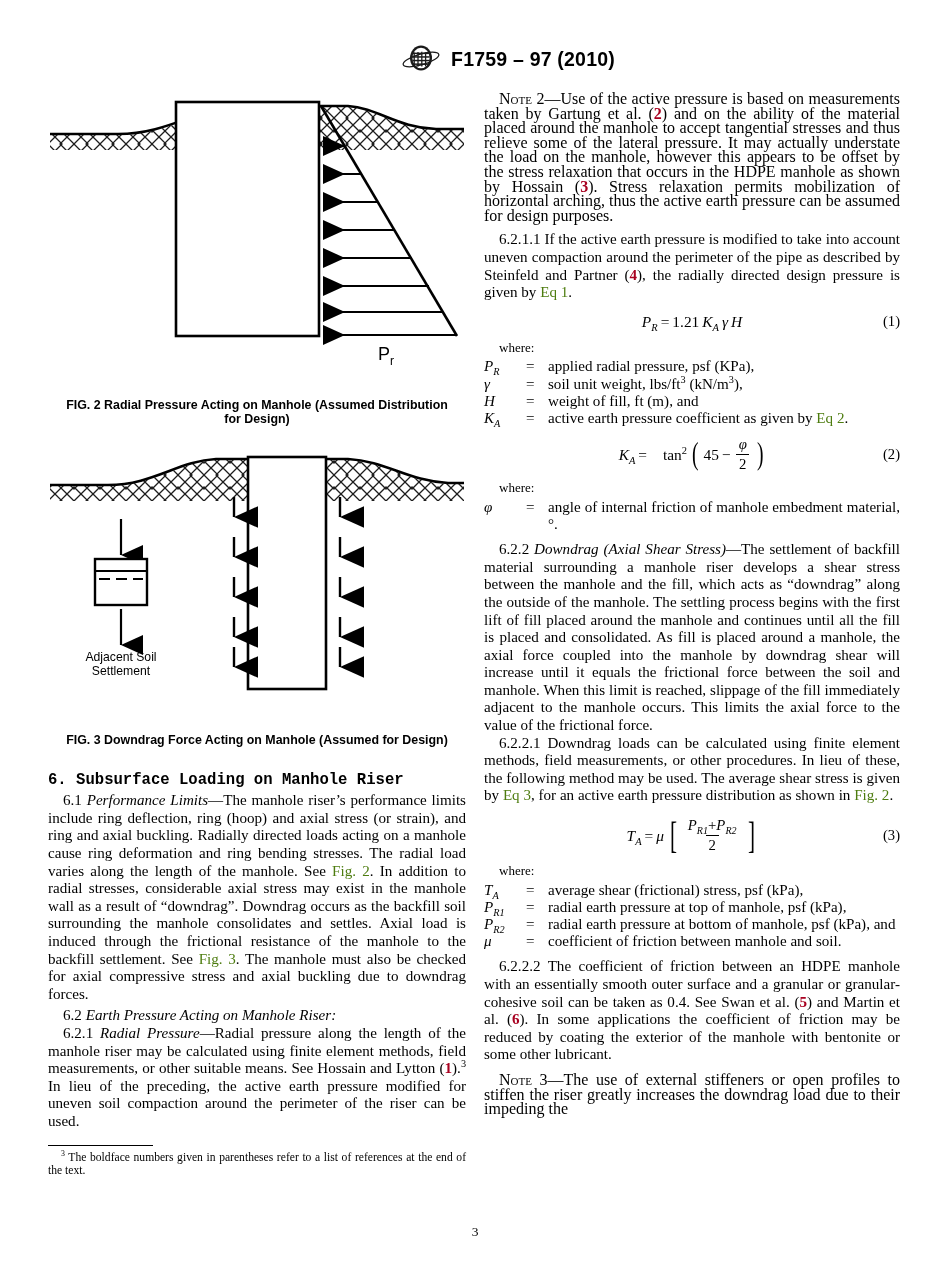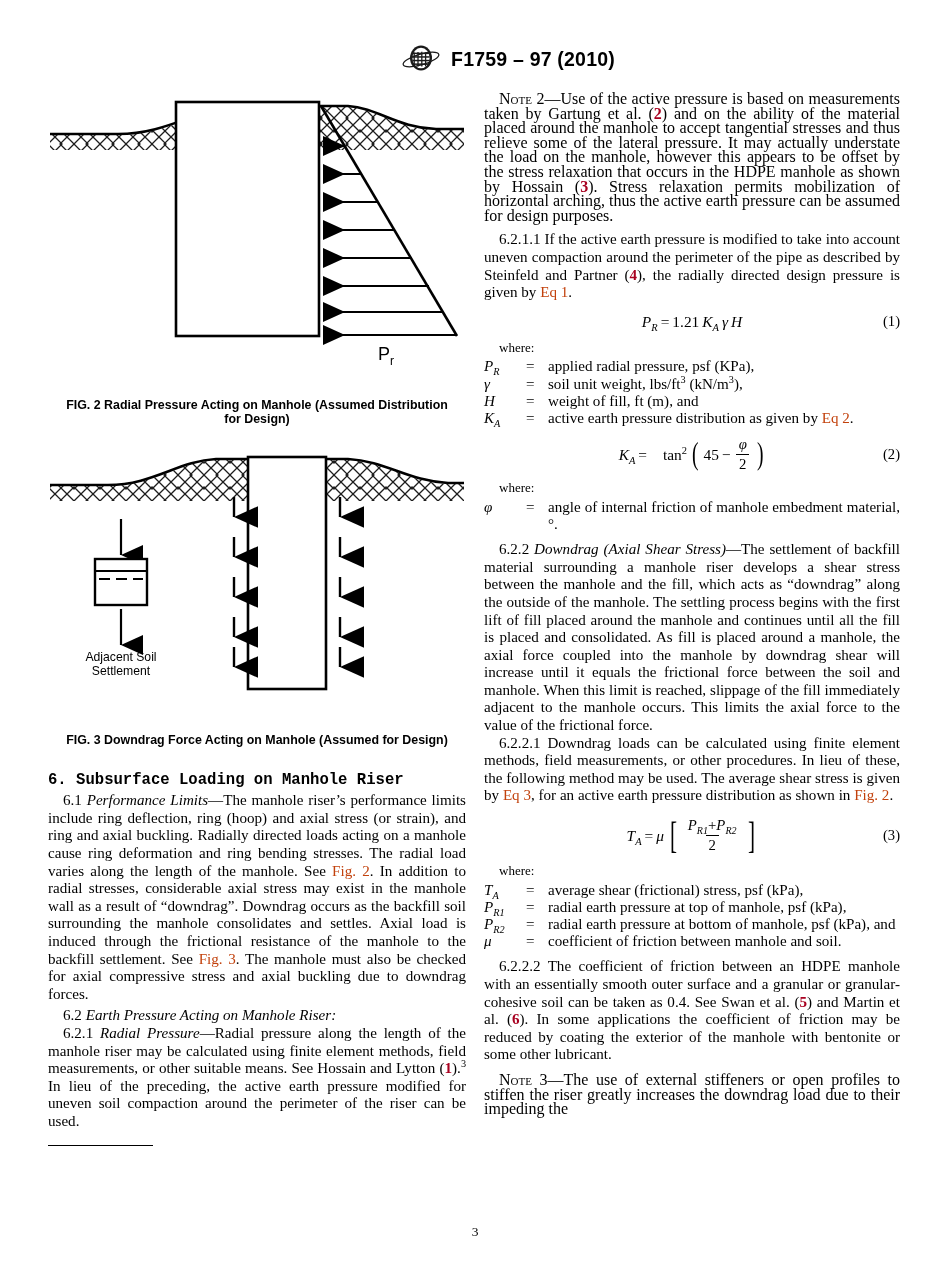--- a/index.html
+++ b/index.html
@@ -80,21 +80,21 @@
     font-weight: bold;
     font-size: 15.6px;
     line-height: 18px;
     margin: 0 0 3px 0;
     text-indent: 0;
   }
 
   i, .ital { font-style: italic; }
   b, .bold { font-weight: bold; }
   .ref {
-    color: #c2410c;
+    color: #4d7c0f;
   }
   .refbold {
     color: #a80020;
     font-weight: bold;
   }
   sup { font-size: 0.68em; vertical-align: super; line-height: 0; }
   sub { font-size: 0.68em; vertical-align: sub; line-height: 0; }
 
   
   .figure-block { margin: 0; }
@@ -327,20 +327,23 @@
     <span>6.2</span>
     <i>Earth Pressure Acting on Manhole Riser:</i>
   </p>
 
   <p class="body">
     <span>6.2.1</span>
     <i>Radial Pressure</i><span>—Radial pressure along the length of the manhole riser may be calculated using finite element methods, field measurements, or other suitable means. See Hossain and Lytton (</span><b class="refbold">1</b><span>).</span><sup>3</sup><span> In lieu of the preceding, the active earth pressure modified for uneven soil compaction around the perimeter of the riser can be used.</span>
   </p>
 
   <div class="footnote-rule"></div>
+  <p class="footnote">
+    <sup>3</sup><span> The boldface numbers given in parentheses refer to a list of references at the end of the text.</span>
+  </p>
 
 </div>
 
 <div class="col-right">
 
   <p class="note">
     <span class="sc note-lead">Note</span><span> 2—</span><span>Use of the active pressure is based on measurements taken by Gartung et al. (</span><b class="refbold">2</b><span>) and on the ability of the material placed around the manhole to accept tangential stresses and thus relieve some of the lateral pressure. It may actually understate the load on the manhole, however this appears to be offset by the stress relaxation that occurs in the HDPE manhole as shown by Hossain (</span><b class="refbold">3</b><span>). Stress relaxation permits mobilization of horizontal arching, thus the active earth pressure can be assumed for design purposes.</span>
   </p>
 
   <p class="body gap" style="margin-top:8px;">
@@ -373,21 +376,21 @@
       <td class="dl-def">soil unit weight, lbs/ft<sup>3</sup> (kN/m<sup>3</sup>),</td>
     </tr>
     <tr>
       <td class="dl-sym">H</td>
       <td class="dl-eq">=</td>
       <td class="dl-def">weight of fill, ft (m), and</td>
     </tr>
     <tr>
       <td class="dl-sym"><span>K</span><sub>A</sub></td>
       <td class="dl-eq">=</td>
-      <td class="dl-def"><span>active earth pressure distribution as given by </span><span class="ref">Eq 2</span><span>.</span></td>
+      <td class="dl-def"><span>active earth pressure coefficient as given by </span><span class="ref">Eq 2</span><span>.</span></td>
     </tr>
   </tbody>
     </table>
 
   <div class="equation-row">
     <span class="equation-body">
       <span><span>K</span><sub>A</sub></span>
       <span style="font-style:normal;">=</span>
       <span style="font-style:normal; margin-left:13px;text-align:center;"><span>tan</span><sup>2</sup></span>
       <span class="paren-big">(</span>

